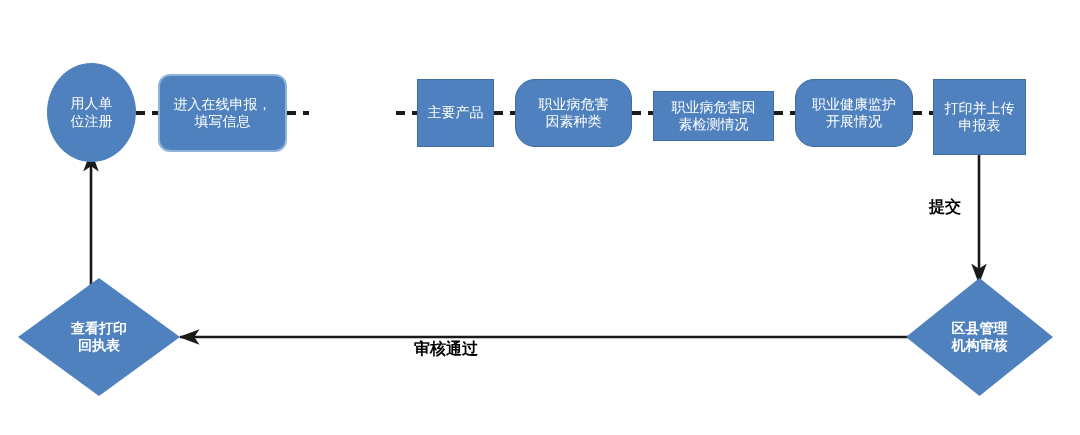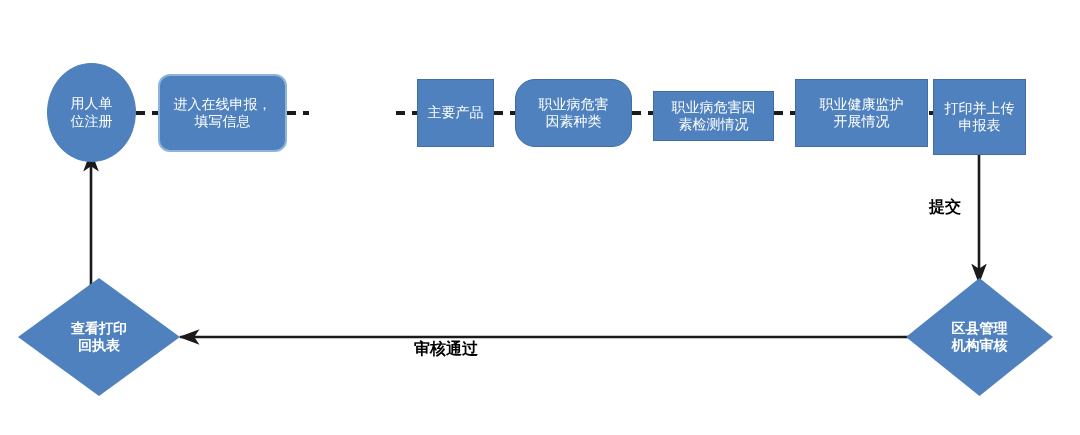--- a/index.html
+++ b/index.html
@@ -137,21 +137,21 @@
   <div class="node box-square" style="left:515px; top:79px; width:117px; height:68px;border-radius:20px;">
     <span class="label">职业病危害
 因素种类</span>
   </div>
 
   <div class="node box-square" style="left:653px; top:79px; width:121px; height:50px;margin-top:12px;">
     <span class="label">职业病危害因
 素检测情况</span>
   </div>
 
-  <div class="node box-square" style="left:795px; top:79px; width:133px; height:68px;">
+  <div class="node box-square" style="left:795px; top:79px; width:118px; height:68px;border-radius:19px;">
     <span class="label">职业健康监护
 开展情况</span>
   </div>
 
   <div class="node box-square" style="left:933px; top:79px; width:93px; height:76px;">
     <span class="label">打印并上传
 申报表</span>
   </div>
 
   <div class="node diamond" style="left:906px; top:278px; width:147px; height:118px;">

